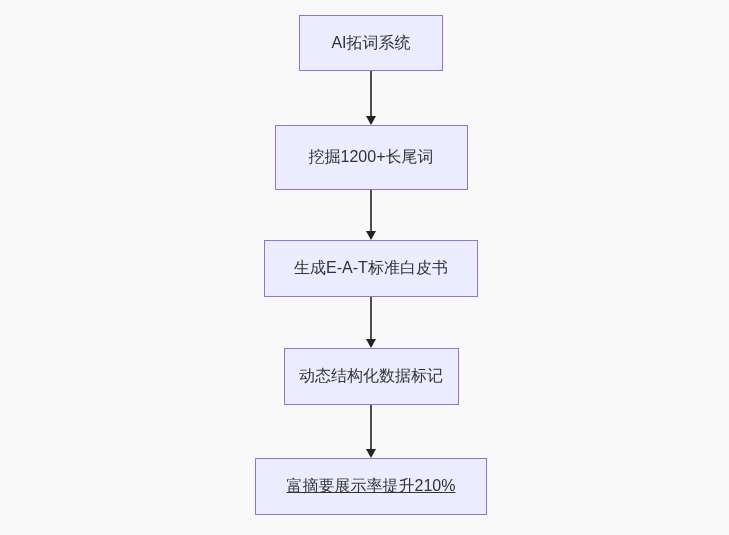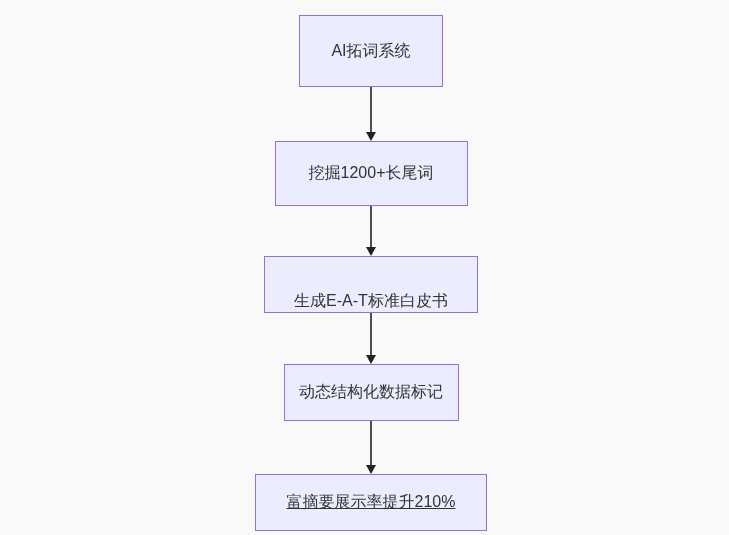--- a/index.html
+++ b/index.html
@@ -28,23 +28,23 @@
     background: #ECECFF;
     border: 1px solid #9370DB;
     color: #333333;
     font-size: 16px;
     display: flex;
     align-items: center;
     justify-content: center;
     text-align: center;
     white-space: nowrap;
   }
-  .node-1 { width: 144px; height: 72px; }
+  .node-1 { width: 144px; height: 56px; }
   .node-2 { width: 193px; height: 65px; }
-  .node-3 { width: 214px; height: 57px; align-items: flex-end; }
+  .node-3 { width: 214px; height: 57px; }
   .node-4 { width: 175px; height: 57px; }
   .node-5 { width: 232px; height: 57px; text-decoration: underline; }
   .arrow {
     display: flex;
     flex-direction: column;
     align-items: center;
   }
   .arrow-1 { height: 54px; }
   .arrow-2 { height: 50px; }
   .arrow-3 { height: 51px; }

